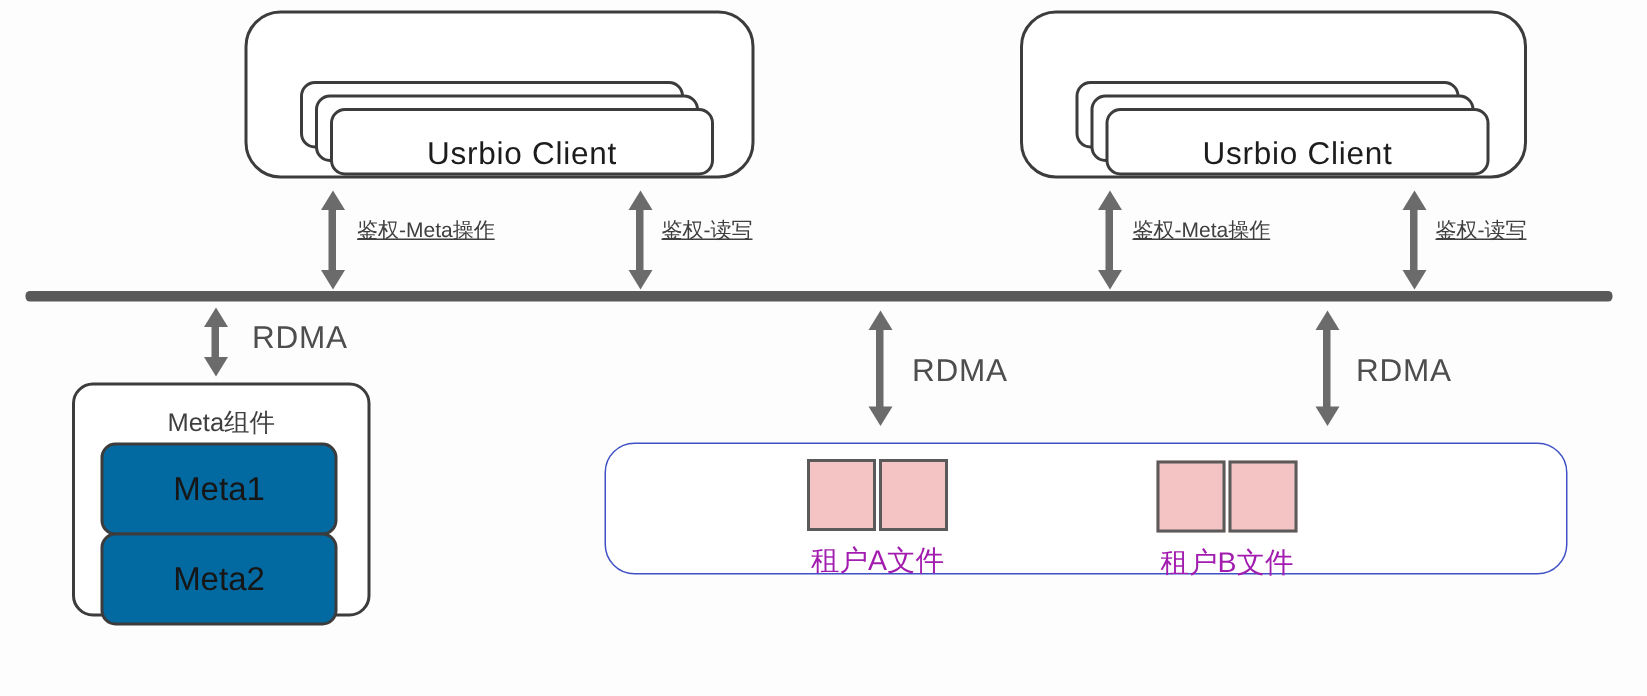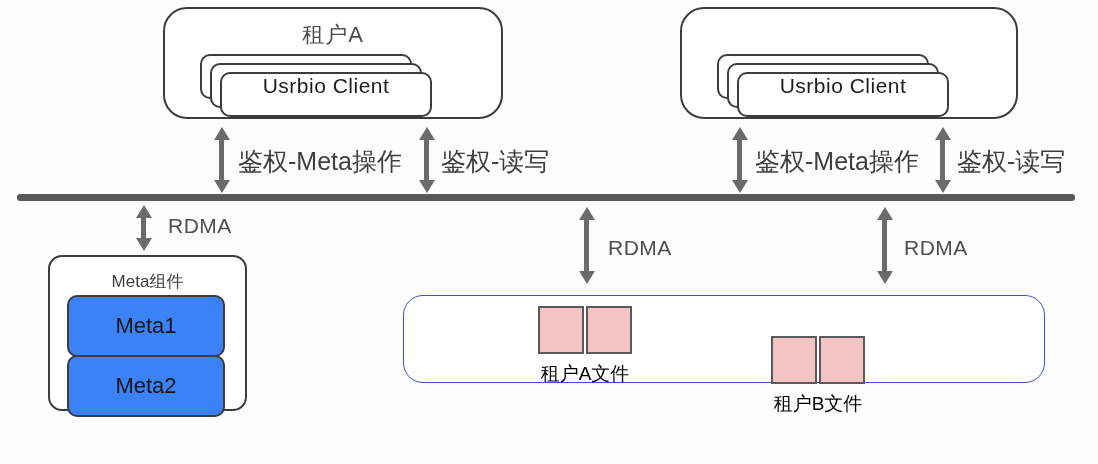--- a/index.html
+++ b/index.html
@@ -8,69 +8,68 @@
     background:#fdfdfd;
     font-family:"Liberation Sans","DejaVu Sans",sans-serif;
     color:var(--text,#3f3f3f);
   }
 
   
   .box { position:absolute; background:#fff; border:2px solid var(--box-border,#3c3c3c); box-sizing:border-box; }
   .tenant { border-radius:24px; width:340px; height:112px; }
   .tenant-title { position:absolute; top:11px; left:0; width:100%; text-align:center; font-size:22px; color:#4a4a4a; letter-spacing:1px; }
 
-  .client-layer { position:absolute; width:212px; height:45px; background:#fff;
+  .client-layer { position:absolute; width:256px; height:45px; background:#fff;
     border:2px solid var(--box-border,#3c3c3c); border-radius:10px; box-sizing:border-box;
-    display:flex; align-items:flex-start; justify-content:center; }
+    display:flex; align-items:flex-end; justify-content:center; }
   .client-label { font-size:21px; color:#1c1c1c; letter-spacing:0.5px; }
 
   
   .bus { position:absolute; left:17px; top:194px; width:1058px; height:7px;
     background:var(--line,#595959); border-radius:3px; }
 
   
   .varrow { position:absolute; width:5px; background:var(--arrow,#6b6b6b); }
   .varrow::before, .varrow::after { content:""; position:absolute; left:50%; transform:translateX(-50%);
     border-left:8px solid transparent; border-right:8px solid transparent; width:0; height:0; }
   .varrow::before { top:-12px; border-bottom:13px solid var(--arrow,#6b6b6b); }
   .varrow::after  { bottom:-12px; border-top:13px solid var(--arrow,#6b6b6b); }
   .arrow-top { top:139px; height:42px; }
   .arrow-rdma-left { top:217px; height:22px; }
   .arrow-rdma-mid { top:219px; height:53px; }
 
-  .link-label { position:absolute; font-size:25px; color:#3f3f3f; white-space:nowrap; }
+  .link-label { position:absolute; font-size:14px; color:#3f3f3f; white-space:nowrap;text-decoration:underline; }
   .rdma-label { position:absolute; font-size:21px; color:#4e4e4e; white-space:nowrap; letter-spacing:0.5px; }
 
   
   .meta-box { left:48px; top:255px; width:199px; height:156px; border-radius:14px; }
   .meta-title { position:absolute; top:13px; left:0; width:100%; text-align:center; font-size:17px; color:#3f3f3f; }
-  .meta-node { position:absolute; left:17px; width:158px; height:62px; background:#3b82f6;
+  .meta-node { position:absolute; left:17px; width:158px; height:62px; background:#0369a1;
     border:2px solid var(--box-border,#3c3c3c); border-radius:10px; box-sizing:border-box;
     display:flex; align-items:center; justify-content:center; font-size:22px; color:#161616; }
   .meta-node-1 { top:38px; }
   .meta-node-2 { top:98px; }
 
   
   .pool-box { left:403px; top:295px; width:642px; height:88px; background:#fff;
     border:1.5px solid var(--pool-border,#4051c6); border-radius:20px; }
   .file-group { position:absolute; display:flex; flex-direction:column; align-items:center; transform:translateX(-50%); }
   .file-row { display:flex; gap:2px; }
   .file-block { width:42px; height:44px; background:var(--file-fill,#f4c3c3);
     border:2px solid var(--file-border,#5a5a5a); box-sizing:content-box; }
-  .file-label { margin-top:7px; font-size:19px; color:#000000; white-space:nowrap; }
+  .file-label { margin-top:7px; font-size:19px; color:#a21caf; white-space:nowrap; }
   .pool-caption { position:absolute; top:402px; left:690px; transform:translateX(-50%);
     font-size:19px; color:#3f3f3f; white-space:nowrap; }
 </style>
 </head>
 <body>
 
 <div class="canvas">
 
   <div class="box tenant" style="left:163px; top:7px;">
-    <div class="tenant-title">租户A</div>
     <div class="client-layer" style="left:35px; top:45px;"></div>
     <div class="client-layer" style="left:45px; top:54px;"></div>
     <div class="client-layer" style="left:55px; top:63px;">
       <span class="client-label">Usrbio Client</span>
     </div>
   </div>
 
   <div class="box tenant" style="left:680px; top:7px; width:338px;">
     <div class="client-layer" style="left:35px; top:45px;"></div>
     <div class="client-layer" style="left:45px; top:54px;"></div>
@@ -109,21 +108,21 @@
   <div class="box pool-box"></div>
 
   <div class="file-group" style="left:585px; top:306px;">
     <div class="file-row">
       <div class="file-block"></div>
       <div class="file-block"></div>
     </div>
     <div class="file-label">租户A文件</div>
   </div>
 
-  <div class="file-group" style="left:818px; top:307px;margin-top:29px;">
+  <div class="file-group" style="left:818px; top:307px;">
     <div class="file-row">
       <div class="file-block"></div>
       <div class="file-block"></div>
     </div>
     <div class="file-label">租户B文件</div>
   </div>
 
 
 </div>
 

